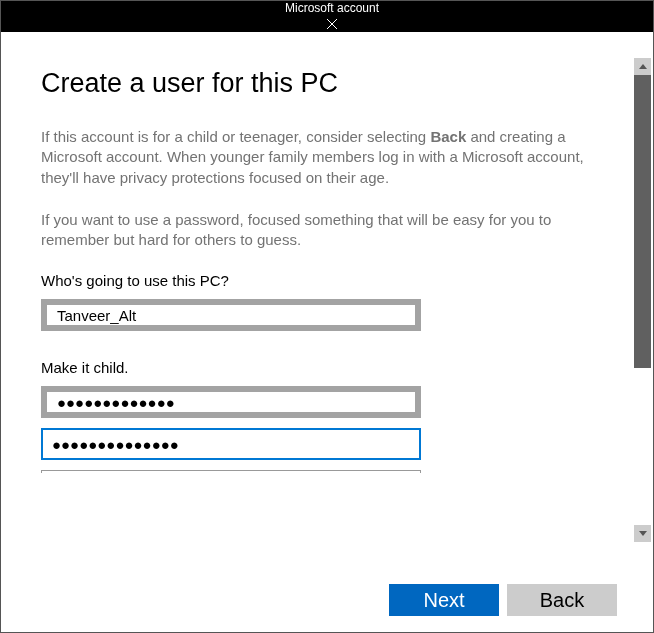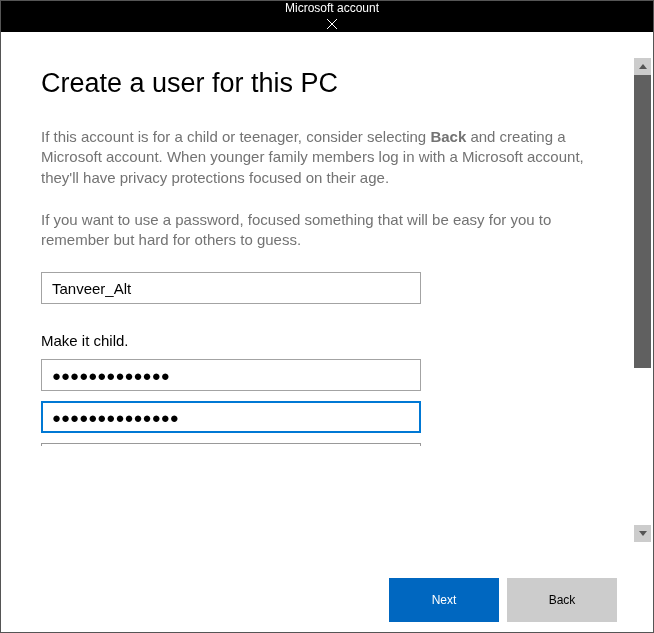--- a/index.html
+++ b/index.html
@@ -103,21 +103,21 @@
       font-weight: 600;
     }
     .label {
       font-size: 15px;
       margin-bottom: 10px;
       margin-top: 18px;
     }
     .input {
       width: 380px;
       height: 32px;
-      border: 1px solid #a3a3a3;
+      border: 6px solid #a3a3a3;
       padding: 0 10px;
       font-size: 15px;
       outline: none;
       background: #fff;
       color: #000;
       margin-bottom: 10px;
     }
     .input.focused {
       border: 2px solid #0078d4;
       padding: 0 9px;
@@ -127,23 +127,23 @@
       display: flex;
       align-items: center;
       justify-content: flex-end;
       padding-right: 36px;
       gap: 8px;
       flex-shrink: 0;
       background: #fff;
     }
     .btn {
       width: 110px;
-      height: 44px;
+      height: 32px;
       border: none;
-      font-size: 12px;
+      font-size: 20px;
       cursor: pointer;
     }
     .btn.primary {
       background: #0067c0;
       color: #fff;
     }
     .btn.secondary {
       background: #cccccc;
       color: #000;
     }
@@ -170,20 +170,21 @@
 <div class="content-wrapper">
   <div class="content">
     <h1 class="heading">Create a user for this PC</h1>
 
     <p class="para">
       <span>If this account is for a child or teenager, consider selecting </span><span class="bold">Back</span><span> and creating a Microsoft account. When younger family members log in with a Microsoft account, they'll have privacy protections focused on their age.</span>
     </p>
 
     <p class="para">If you want to use a password, focused something that will be easy for you to remember but hard for others to guess.</p>
 
+    <div class="label">Who's going to use this PC?</div>
     <input class="input" type="text" value="Tanveer_Alt" style="">
 
     <div class="label">Make it child.</div>
     <input class="input" type="text" value="●●●●●●●●●●●●●" style="">
     <input class="input focused" type="text" value="●●●●●●●●●●●●●●" style="">
 
     <div class="inputpartial"></div>
   </div>
 
   <div class="scrollbar">

